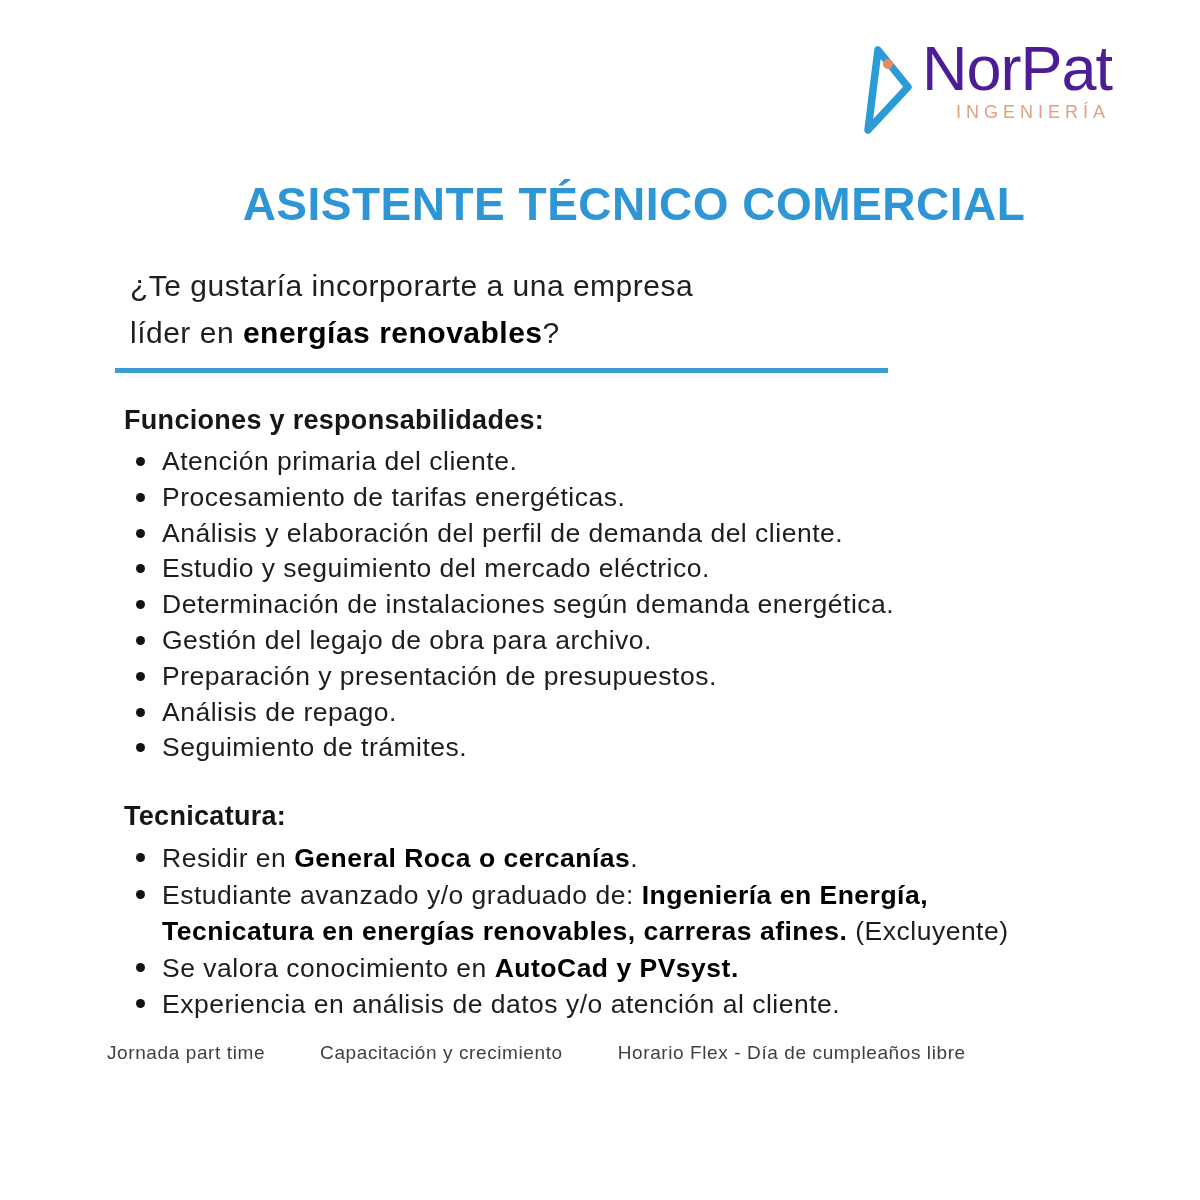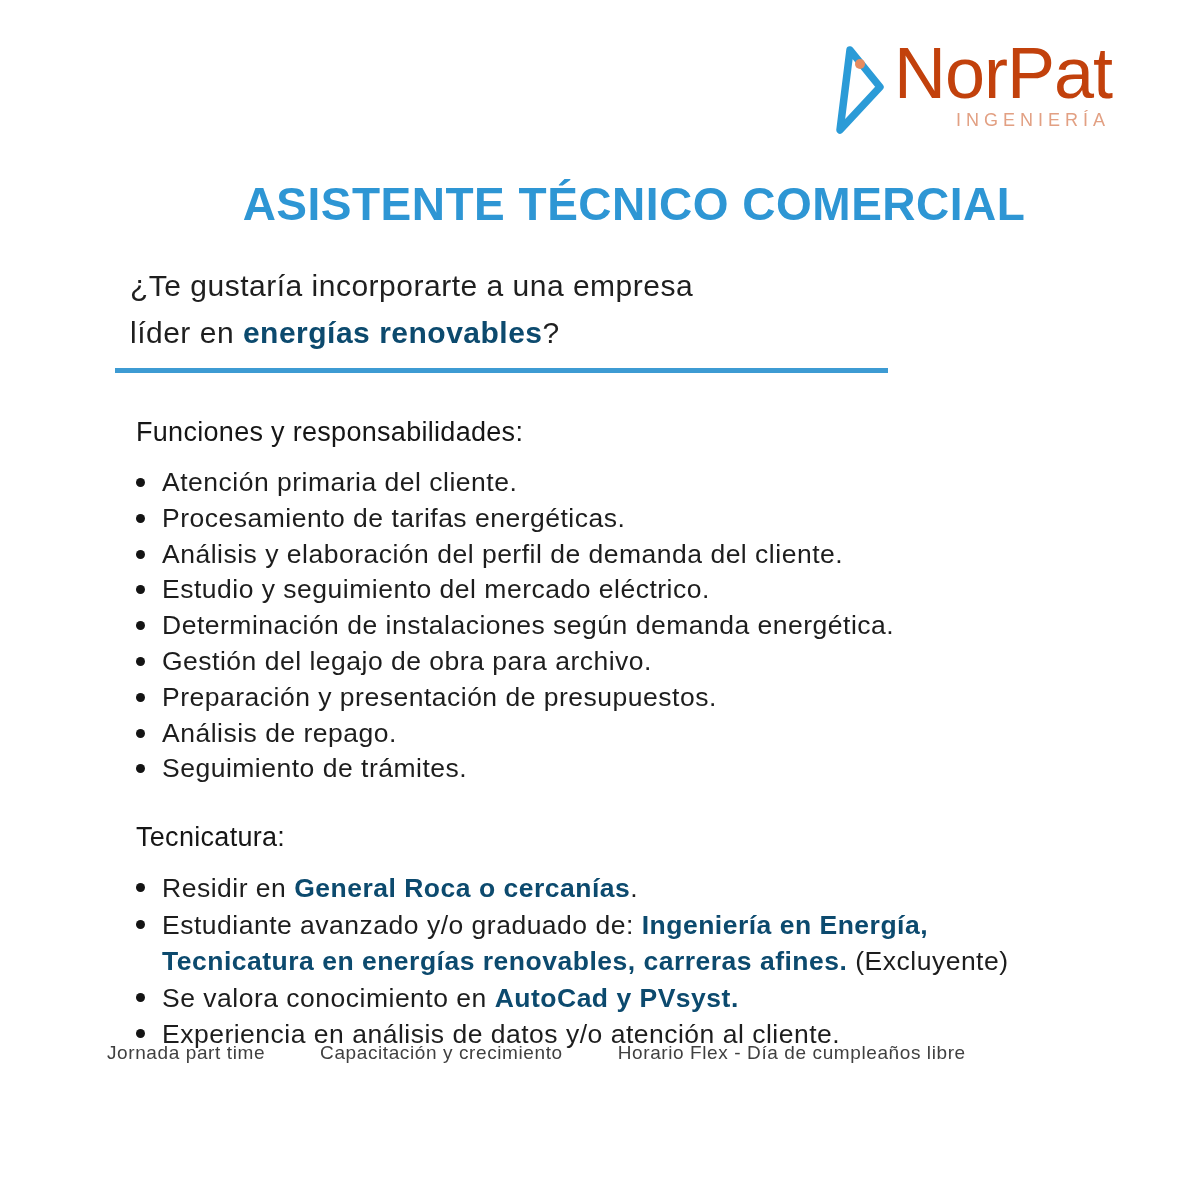--- a/index.html
+++ b/index.html
@@ -5,21 +5,21 @@
   html,body { margin:0; padding:0; background:#ffffff; }
   .page {
     position:relative; width:1200px; height:1200px; background:#ffffff;
     font-family:"Liberation Sans", sans-serif; color:#1d1d1d; overflow:hidden;
   }
 
   
   .logo { position:absolute; top:40px; right:88px; display:flex; align-items:flex-start; gap:10px; }
   .logo-icon { margin-top:6px; }
   .logo-textcol { display:flex; flex-direction:column; align-items:flex-end; }
-  .logo-name { font-size:72px; line-height:0.92; color:#c2410c; letter-spacing:-1px; }
+  .logo-name { font-size:63px; line-height:0.92; color:#4c1d95; letter-spacing:-1px; }
   .logo-subtitle { font-size:18px; letter-spacing:5px; color:#e2a083; margin-top:4px; margin-right:2px; }
 
   
   .title {
     position:absolute; top:176px; left:60px; width:1140px; margin:4px;
     text-align:center; font-size:46px; line-height:48px; font-weight:bold;
     color:#2e96d4; letter-spacing:0.5px;
   }
 
   
@@ -28,33 +28,33 @@
     font-size:30px; line-height:47px; letter-spacing:0.5px; color:#1f1f1f;
   }
 
   .divider {
     position:absolute; top:368px; left:115px; width:773px; height:5px;
     background:#3d9bd3; border:none; margin:0;
   }
 
   
   .main { position:absolute; top:400px; left:120px; width:960px; }
-  .section h2 { margin:16px; font-size:27px; line-height:33px; font-weight:normal; letter-spacing:0.3px; color:#161616; }
+  .section h2 { margin:4px; font-size:27px; line-height:33px; font-weight:bold; letter-spacing:0.3px; color:#161616; }
   .section + .section { margin-top:34px; }
   ul.bullets { list-style:none; margin:7px 0 0 0; padding:0; }
   ul.bullets li {
     position:relative; padding-left:42px; font-size:26.5px; letter-spacing:0.5px; color:#1d1d1d;
   }
   .section-funciones ul.bullets li { line-height:35.8px; }
   .section-requisitos ul.bullets li { line-height:36.5px; }
   ul.bullets li::before {
     content:""; position:absolute; left:16px; top:13px;
     width:9px; height:9px; border-radius:50%; background:#141414;
   }
-  b { font-weight:bold; color:#0c4a6e; }
+  b { font-weight:bold; color:#000000; }
 
   
   ul.perks {
     position:absolute; top:1040px; left:107px; width:1010px;
     list-style:none; margin:0; padding:0; display:flex; gap:55px;
   }
   ul.perks li { font-size:19px; letter-spacing:0.6px; color:#404040; line-height:26px; white-space:nowrap; }
 
   
   .footer {

